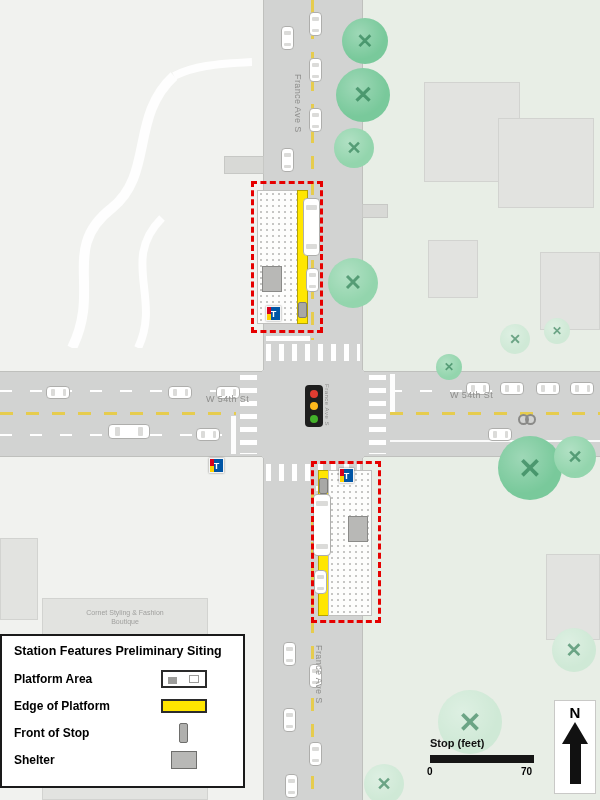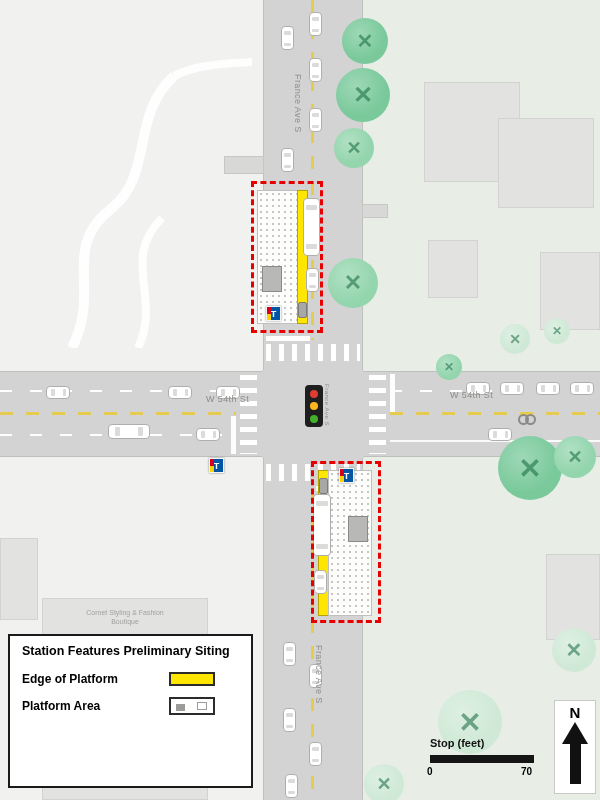--- a/index.html
+++ b/index.html
@@ -69,21 +69,21 @@
   .street-label{position:absolute;color:#8d8d8b;font-size:9px;letter-spacing:.4px;white-space:nowrap;}
   .vert-text{writing-mode:vertical-rl;}
 
   
   .bike{position:absolute;width:18px;height:11px;}
   .bike::before,.bike::after{content:"";position:absolute;width:7px;height:7px;border:2px solid #8a8a88;border-radius:50%;bottom:0;}
   .bike::before{left:0;}
   .bike::after{right:0;}
 
   
-  .legend{position:absolute;left:8px;top:634px;width:245px;height:154px;background:#ffffff;border:2px solid #1a1a1a;padding:8px 12px 6px 12px;z-index:20;}
+  .legend{position:absolute;left:0;top:634px;width:245px;height:154px;background:#ffffff;border:2px solid #1a1a1a;padding:8px 12px 6px 12px;z-index:20;}
   .legend-title{font-size:12.5px;font-weight:bold;margin-bottom:7px;}
   .legend-row{display:flex;align-items:center;height:27px;}
   .legend-label{width:122px;font-size:12px;font-weight:bold;}
   .legend-icon-wrap{flex:1;display:flex;justify-content:center;align-items:center;}
   .ic-platform{width:46px;height:18px;background:#fff;border:2px solid #2b2b2b;position:relative;}
   .ic-platform::before{content:"";position:absolute;left:5px;bottom:2px;width:9px;height:7px;background:#9c9c9a;}
   .ic-platform::after{content:"";position:absolute;right:6px;top:3px;width:8px;height:6px;border:1px solid #9c9c9a;}
   .ic-edge{width:46px;height:14px;background:#ffe600;border:2px solid #2b2b2b;}
   .ic-front{width:9px;height:20px;background:#b0b0ae;border:1px solid #6e6e6c;border-radius:2px;}
   .ic-shelter{width:26px;height:18px;background:#b8b8b6;border:1px solid #6e6e6c;}
@@ -215,29 +215,41 @@
   <div class="signal-label">France Ave S</div>
 
   <div class="street-label vert-text" style="left:293px;top:74px;">France Ave S</div>
   <div class="street-label vert-text" style="left:314px;top:645px;">France Ave S</div>
   <div class="street-label" style="left:206px;top:394px;">W 54th St</div>
   <div class="street-label" style="left:450px;top:390px;">W 54th St</div>
 
   <div class="legend">
     <div class="legend-title">Station Features Preliminary Siting</div>
     <div class="legend-row">
+      <div class="legend-label">Platform Area</div>
+      <div class="legend-icon-wrap">
+          <span class="ic-platform"></span>
+        </div>
+    </div>
+    <div class="legend-row">
       <div class="legend-label">Edge of Platform</div>
       <div class="legend-icon-wrap">
           <span class="ic-edge"></span>
         </div>
     </div>
     <div class="legend-row">
-      <div class="legend-label">Platform Area</div>
-      <div class="legend-icon-wrap">
-          <span class="ic-platform"></span>
+      <div class="legend-label">Front of Stop</div>
+      <div class="legend-icon-wrap">
+          <span class="ic-front"></span>
+        </div>
+    </div>
+    <div class="legend-row">
+      <div class="legend-label">Shelter</div>
+      <div class="legend-icon-wrap">
+          <span class="ic-shelter"></span>
         </div>
     </div>
   </div>
 
   <div class="scale-label">Stop (feet)</div>
   <div class="scale-bar"></div>
   <div class="scale-min">0</div>
   <div class="scale-max">70</div>
 
   <div class="north">

